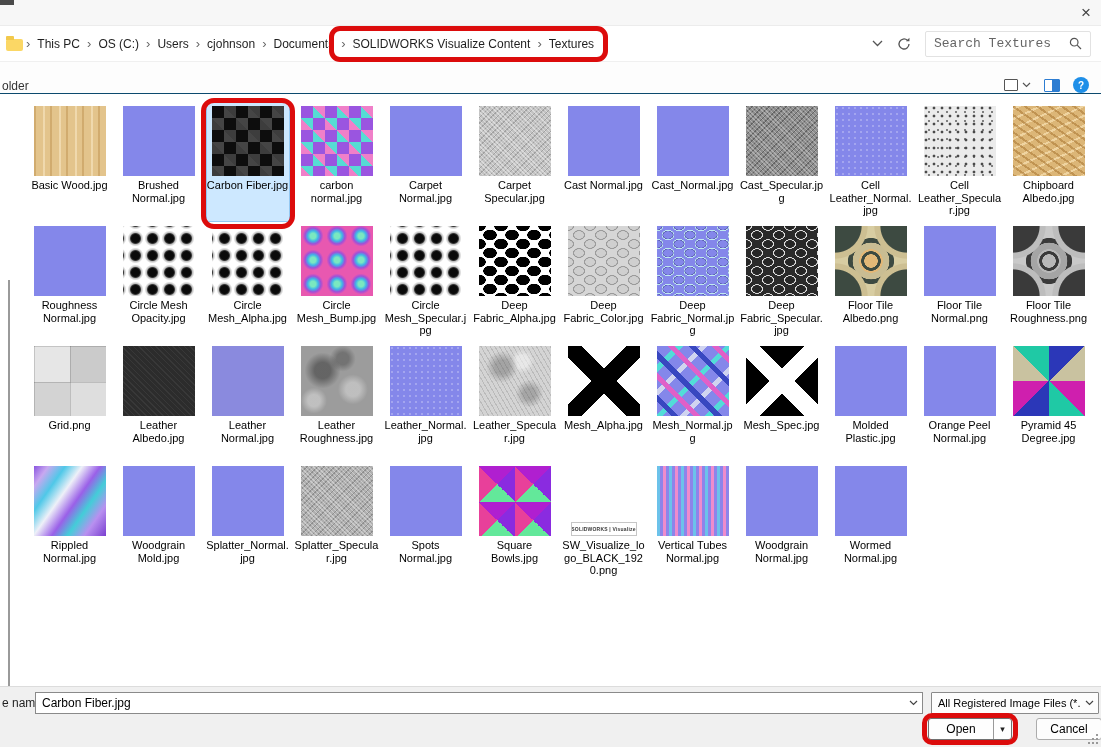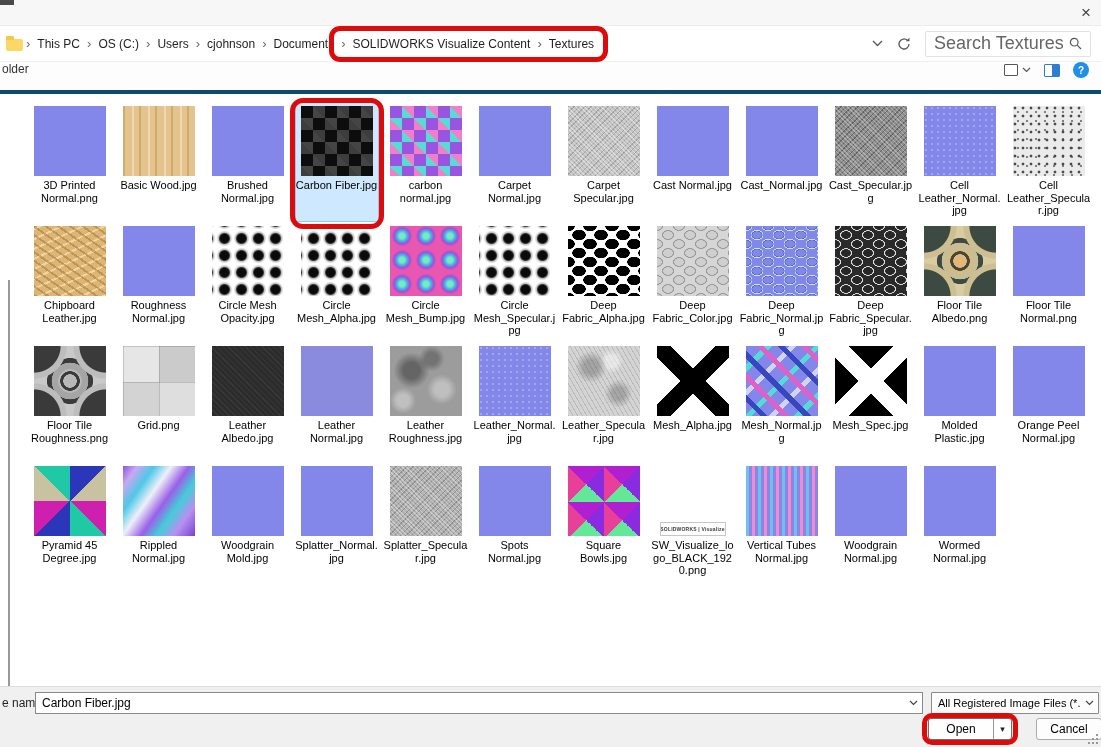--- a/index.html
+++ b/index.html
@@ -14,25 +14,25 @@
   
   .addressbar { display:flex; align-items:center; height:36px; padding:0 10px 0 6px; background:#fff; border-bottom:1px solid #f0f0f0; }
   .folder-ic { position:relative; width:17px; height:12px; background:#fbd765; border-radius:2px; margin-top:3px; flex:none; }
   .folder-ic::before { content:""; position:absolute; top:-3px; left:0; width:8px; height:4px; background:#f2c94c; border-radius:1px 1px 0 0; }
   .crumbs { display:flex; align-items:center; flex:1; min-width:0; font-size:12px; color:#1f1f1f; white-space:nowrap; }
   .crumb { padding:3px 4px; cursor:default; }
   .crumb-sep { color:#666; font-size:13px; padding:0 3px; }
   .hl-wrap { position:relative; display:inline-flex; align-items:center; }
   .addr-ctrls { display:flex; align-items:center; gap:14px; margin-right:14px; color:#555; }
   .search-box { display:flex; align-items:center; width:166px; height:26px; border:1px solid #e2e2e2; border-radius:2px; padding:0 8px; background:#fff; }
-  .search-box input { flex:1; border:none; outline:none; font-size:18px; color:#333; font-family:Liberation Sans, sans-serif; background:transparent; min-width:0; }
+  .search-box input { flex:1; border:none; outline:none; font-size:13px; color:#333; font-family:Liberation Mono, monospace; background:transparent; min-width:0; }
   .search-box input::placeholder { color:#666; }
 
   
-  .toolbar { display:flex; align-items:flex-start; height:32px; padding:0 12px 0 2px; background:#fdfdfd; border-bottom:4px solid #0c4a6e; font-size:12px; color:#333; }
+  .toolbar { display:flex; align-items:flex-end; height:32px; padding:0 12px 0 2px; background:#fdfdfd; border-bottom:1px solid #0c4a6e; font-size:12px; color:#333; }
   .tb-right { margin-left:auto; display:flex; align-items:center; gap:13px; }
   .view-ic { width:14px; height:12px; border:1.5px solid #555; border-radius:1px; background:#fff; }
   .pane-ic { width:16px; height:13px; border:1.5px solid #2d7dd2; border-radius:1px; background:linear-gradient(90deg,#fff 0 50%,#2d7dd2 50%); }
   .help-ic { width:16px; height:16px; border-radius:50%; background:#1f8fe8; color:#fff; font-size:10px; font-weight:bold; display:flex; align-items:center; justify-content:center; }
 
   
   .content { position:relative; height:592px; background:#fff; padding:8px 0 0 25px; }
   .grid { display:grid; grid-template-columns:repeat(12,89px); grid-auto-rows:120px; }
   .file-item { display:flex; justify-content:center; }
   .item-inner { position:relative; width:84px; display:flex; flex-direction:column; align-items:center; padding:3px 0 2px; border:1px solid transparent; border-radius:2px; }
@@ -190,26 +190,20 @@
       <span class="help-ic">?</span>
     </div>
   </div>
 
   <div class="content">
     <div class="left-line"></div>
     <div class="left-tab"></div>
     <div class="grid" id="file-grid">
         <div class="file-item">
           <div class="item-inner">
-            <div class="thumb t-lavender"></div>
-            <div class="file-label">3D Printed Normal.png</div>
-          </div>
-        </div>
-        <div class="file-item">
-          <div class="item-inner">
             <div class="thumb t-wood"></div>
             <div class="file-label">Basic Wood.jpg</div>
           </div>
         </div>
         <div class="file-item">
           <div class="item-inner">
             <div class="thumb t-lavender"></div>
             <div class="file-label">Brushed Normal.jpg</div>
           </div>
         </div>
@@ -264,21 +258,21 @@
         </div>
         <div class="file-item">
           <div class="item-inner">
             <div class="thumb t-speckle"></div>
             <div class="file-label">Cell Leather_Specular.jpg</div>
           </div>
         </div>
         <div class="file-item">
           <div class="item-inner">
             <div class="thumb t-chip"></div>
-            <div class="file-label">Chipboard Leather.jpg</div>
+            <div class="file-label">Chipboard Albedo.jpg</div>
           </div>
         </div>
         <div class="file-item">
           <div class="item-inner">
             <div class="thumb t-lavender"></div>
             <div class="file-label">Roughness Normal.jpg</div>
           </div>
         </div>
         <div class="file-item">
           <div class="item-inner">

